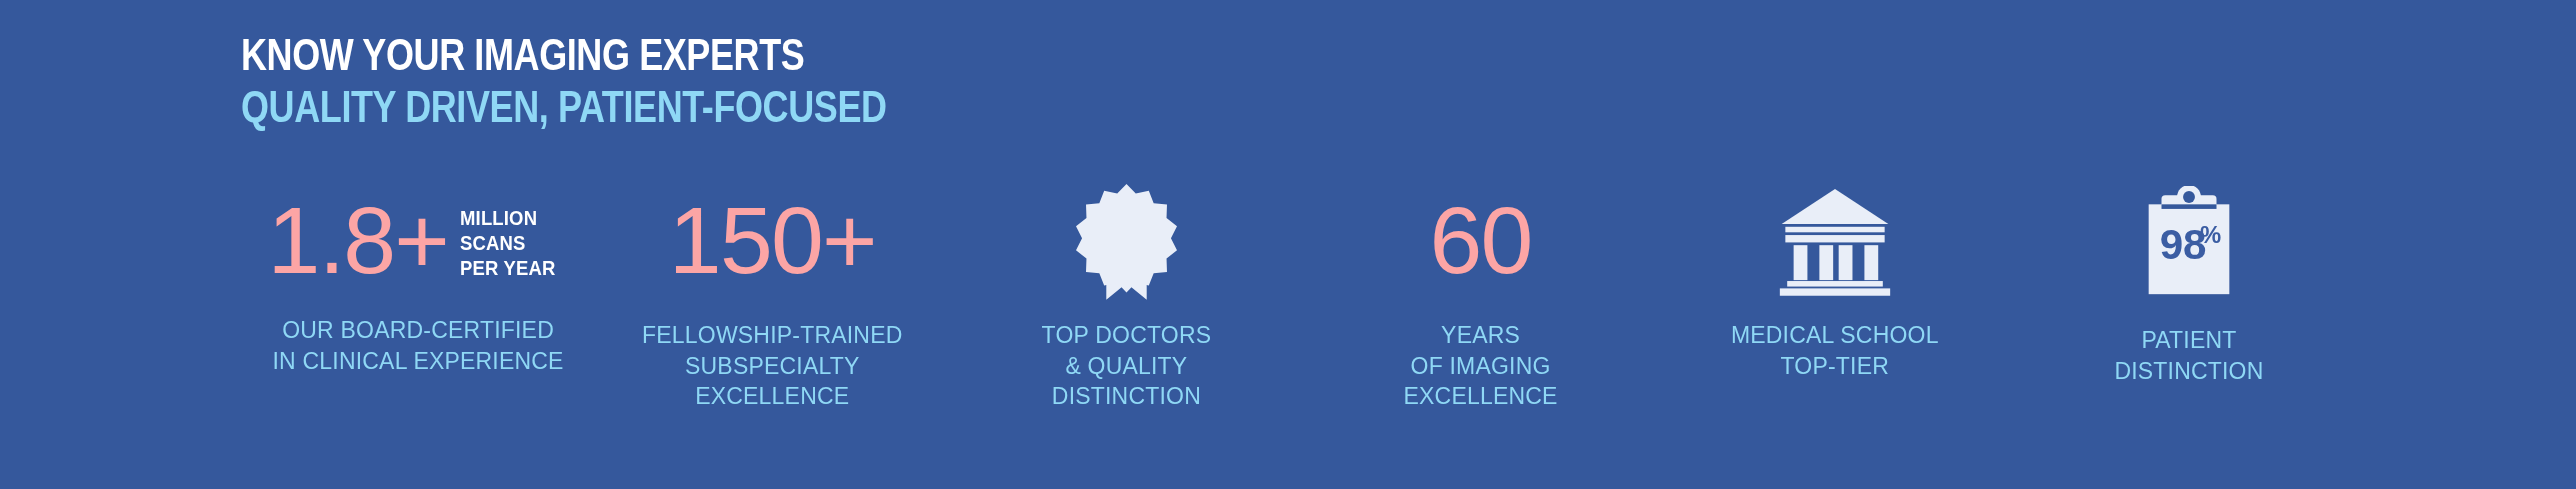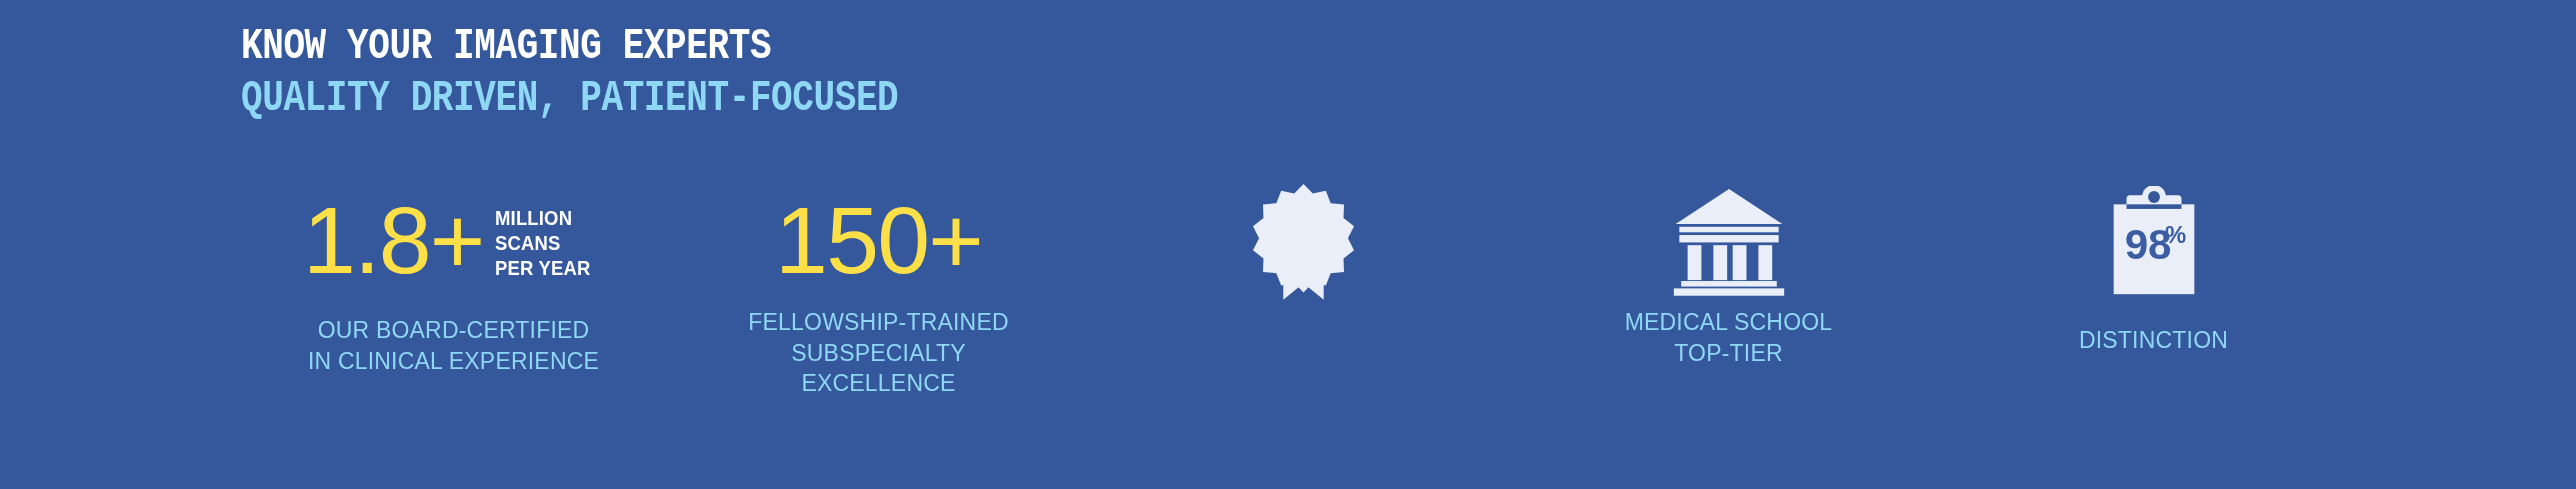--- a/index.html
+++ b/index.html
@@ -9,23 +9,22 @@
     background:#35589c;
     font-family:"Liberation Sans", sans-serif;
     overflow:hidden;
     position:relative;
   }
 
   
   .headline {
     position:absolute;
     left:241px;
-    top:20px;
+    top:28px;
     line-height:1.0;
-    font-family:Liberation Mono, monospace;
   }
   .headline-line {
     font-weight:700;
     font-size:45px;
     letter-spacing:-0.5px;
     white-space:nowrap;
     transform:scaleX(0.80);
     transform-origin:left center;
     padding:3.7px 0;
   }
@@ -55,21 +54,21 @@
     align-items:center;
     justify-content:center;
   }
 
   .value-row {
     display:flex;
     align-items:center;
     justify-content:center;
   }
   .value-number {
-    color:#fde047;
+    color:#fca5a5;
     font-size:95px;
     font-weight:400;
     line-height:0.92;
     letter-spacing:-1.8px;
   }
   .value-suffix {
     color:#ffffff;
     font-weight:700;
     font-size:21px;
     line-height:1.20;
@@ -82,21 +81,21 @@
   }
 
   
   .stat-caption {
     color:#8fd8f5;
     font-size:23px;
     font-weight:400;
     line-height:1.33;
     text-align:center;
     letter-spacing:0.2px;
-    margin-top:4px;
+    margin-top:17px;
     white-space:nowrap;
   }
   .stat-caption span { display:block; }
 
   
   .stat-icon { display:block; }
   .icon-fill { fill:#e9eef8; }
   .icon-knockout { fill:#35589c; }
 
   .badge-pct {
@@ -158,22 +157,39 @@
         <path class="icon-fill" d="M33 78 h44 v50 l-22 -18 l-22 18 z"></path>
 
         <polygon class="icon-fill" points="
           55,2 65.1,12.4 79.3,9.4 84.6,22.9 99.1,24.3 98.6,38.9
           110,47.9 103.4,61 110,74.1 98.6,83.1 99.1,97.7 84.6,99.1
           79.3,112.6 65.1,109.6 55,120 44.9,109.6 30.7,112.6 25.4,99.1
           10.9,97.7 11.4,83.1 0,74.1 6.6,61 0,47.9 11.4,38.9
           10.9,24.3 25.4,22.9 30.7,9.4 44.9,12.4"></polygon>
       </svg>
     </div>
-  </div>
-
+    <div class="stat-caption">
+      <span>TOP DOCTORS</span>
+      <span>&amp; QUALITY</span>
+      <span>DISTINCTION</span>
+    </div>
+  </div>
+
+  <div class="stat" data-col="4">
+    <div class="stat-visual">
+      <div class="value-row">
+        <div class="value-number">60</div>
+      </div>
+    </div>
+    <div class="stat-caption">
+      <span>YEARS</span>
+      <span>OF IMAGING</span>
+      <span>EXCELLENCE</span>
+    </div>
+  </div>
 
   <div class="stat" data-col="5">
     <div class="stat-visual">
       <svg class="stat-icon" width="114" height="109" viewBox="0 0 124 118">
 
         <polygon class="icon-fill" points="62,2 120,40 4,40"></polygon>
 
         <rect class="icon-fill" x="8" y="43" width="108" height="6"></rect>
         <rect class="icon-fill" x="8" y="52" width="108" height="8"></rect>
 
@@ -203,18 +219,19 @@
         <circle class="icon-fill" cx="52" cy="12" r="13"></circle>
         <circle class="icon-knockout" cx="52" cy="12" r="6.5"></circle>
 
         <rect class="icon-knockout" x="22" y="20" width="60" height="5"></rect>
 
         <text class="badge-pct" x="20" y="80">98</text>
         <text class="badge-pct badge-pct-small" x="64" y="62">%</text>
       </svg>
     </div>
     <div class="stat-caption">
+      <span>PATIENT</span>
       <span>DISTINCTION</span>
     </div>
   </div>
 
 </div>
 
 
 </body></html>

